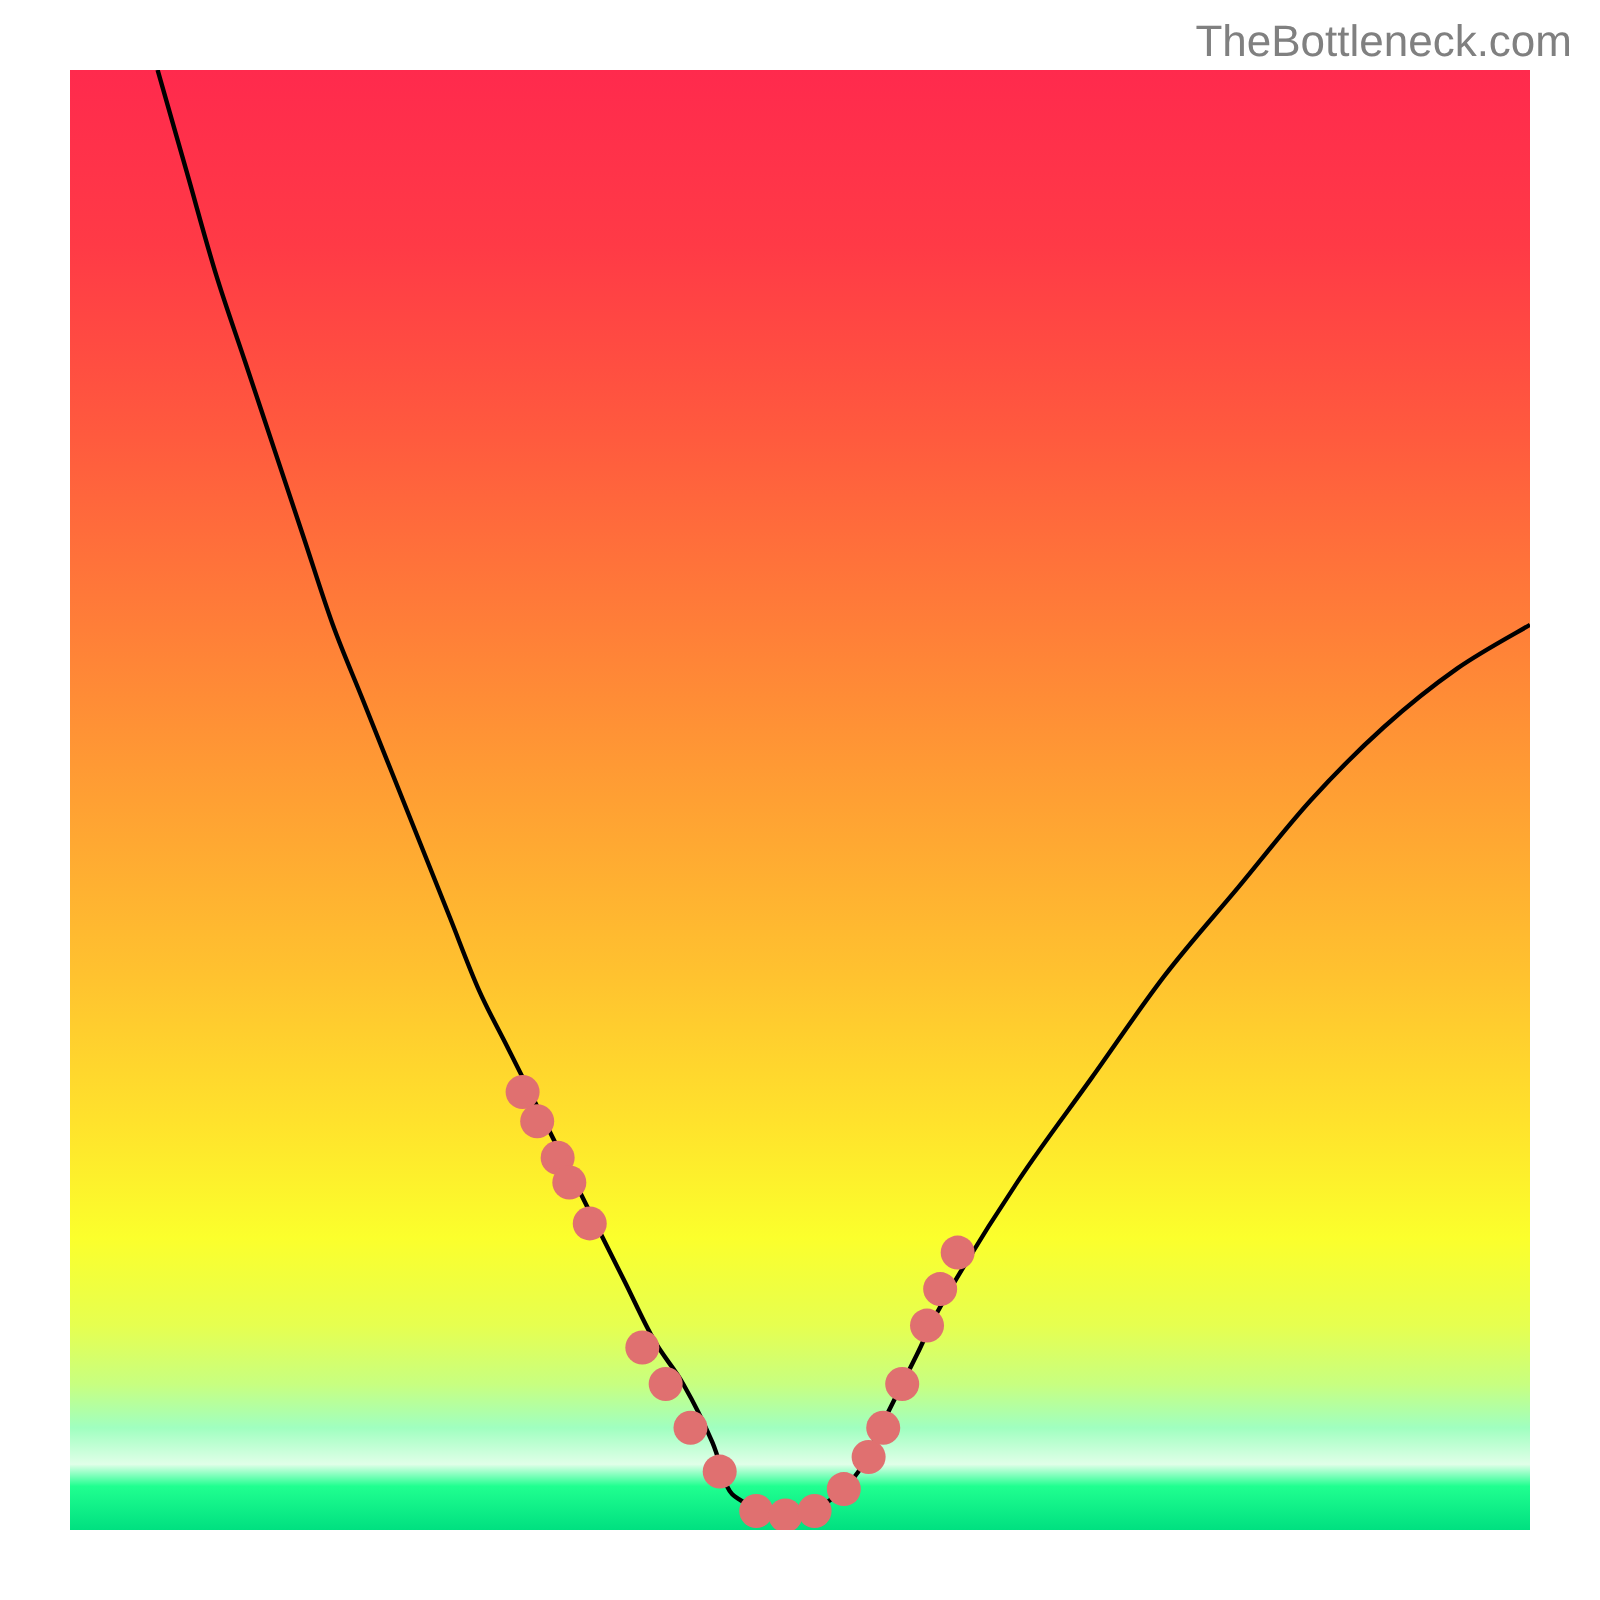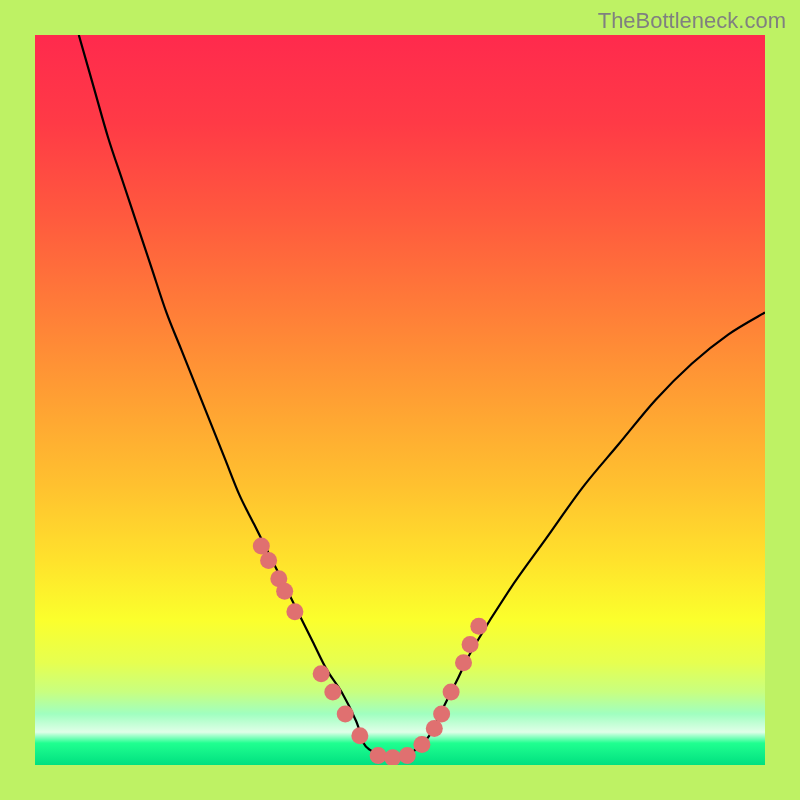--- a/index.html
+++ b/index.html
@@ -7,21 +7,21 @@
     padding: 0;
     width: 800px;
     height: 800px;
     background: #000;
     overflow: hidden;
   }
   .chart-wrap {
     position: relative;
     width: 800px;
     height: 800px;
-    background: #bef264;
+    background: #ffffff;
   }
   .plot-area {
     position: absolute;
     left: 35px;
     top: 35px;
     width: 730px;
     height: 730px;
     overflow: hidden;
   }
   .bg-gradient {

